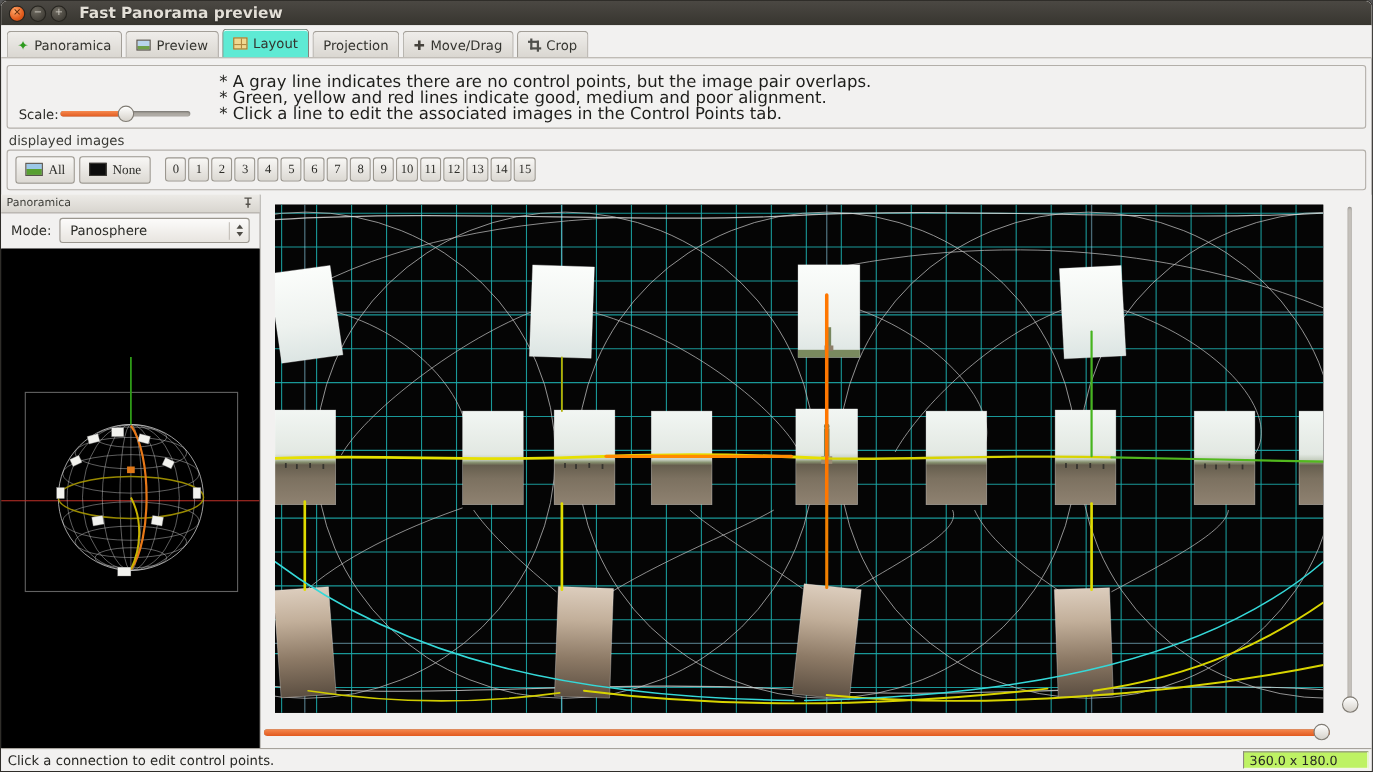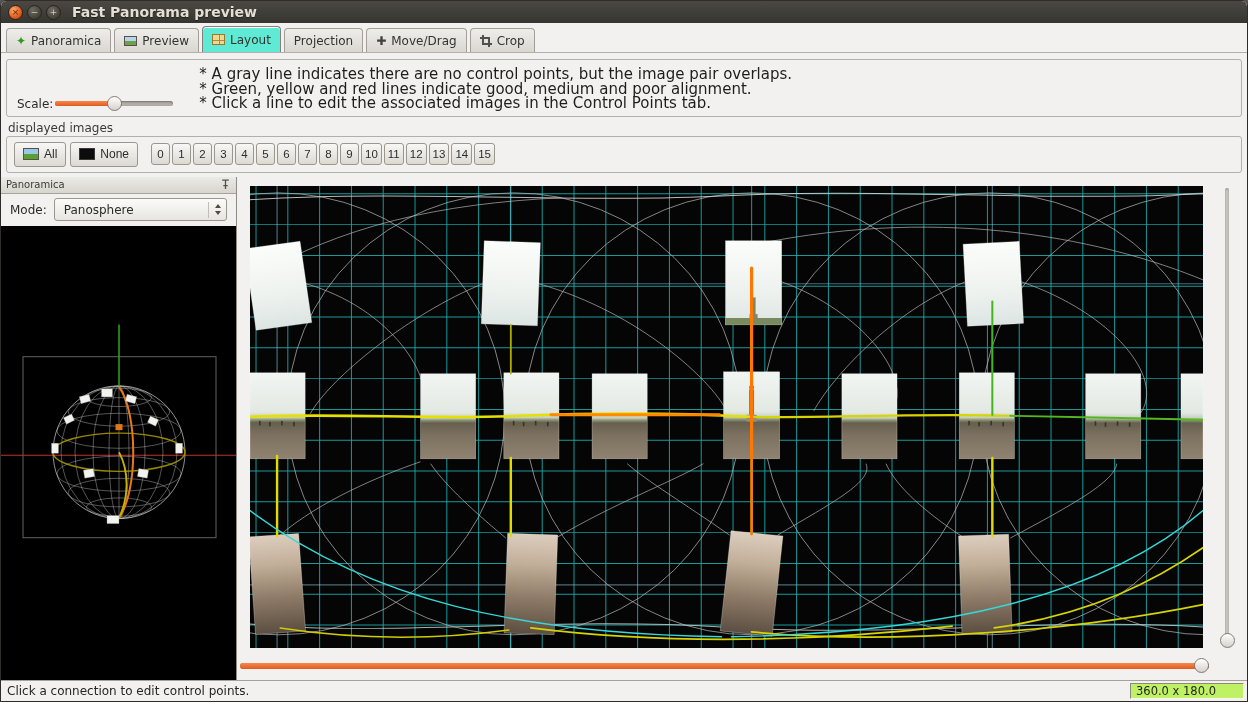--- a/index.html
+++ b/index.html
@@ -35,21 +35,21 @@
   .slider{position:relative;width:118px;height:15px;flex:none}
   .track{position:absolute;left:0;right:0;top:5px;height:5px;background:#b2aea7;border-radius:3px;box-shadow:inset 0 1px 2px rgba(0,0,0,.35)}
   .fill{height:100%;background:linear-gradient(#f5884e,#e25a1f);border-radius:3px}
   .knob{width:15px;height:15px;border-radius:50%;background:linear-gradient(#fefefd,#d6d2cb);border:1px solid #807c74;box-shadow:inset 0 1px 0 rgba(255,255,255,.8)}
   .slider .knob{position:absolute;top:0}
   .help{font-size:15px;line-height:14.5px;color:#1e1e1b;padding-top:2px}
   
   .di-wrap{flex:none;margin:2px 5px 4px}
   .di-label{font-size:12px;color:#3a3a35;margin:0 0 1px 2px}
   .di-frame{display:flex;align-items:center;gap:4px;padding:5px 7px}
-  button{font-family:Liberation Sans, sans-serif}
+  button{font-family:Liberation Serif, serif}
   .btn{display:inline-flex;align-items:center;justify-content:center;gap:5px;height:25px;padding:0 8px;font-size:12px;color:#2d2d29;background:linear-gradient(#f8f7f5,#dcd9d3);border:1px solid #9b978f;border-radius:3px;cursor:default}
   .numrow{display:flex;gap:2px;margin-left:9px}
   .numbtn{min-width:19px;padding:0 3px;height:22px;font-size:11.5px}
   .all-icon{width:16px;height:12px;border:1px solid #56524b;background:linear-gradient(#9cc8e8 0 45%,#58a032 45% 100%)}
   .none-icon{width:16px;height:12px;background:#0c0c0c;border:1px solid #3a3833}
   
   .main{flex:1;display:flex;min-height:0}
   .left-panel{width:236px;flex:none;display:flex;flex-direction:column;border-right:1px solid #8f8b84;background:#f2f1f0}
   .panel-header{height:17px;flex:none;display:flex;align-items:center;justify-content:space-between;padding:0 5px;background:linear-gradient(#eceae6,#d8d5cf);border-bottom:1px solid #a8a49d;font-size:10px;color:#3c3c37}
   .pin{width:11px;height:11px}

